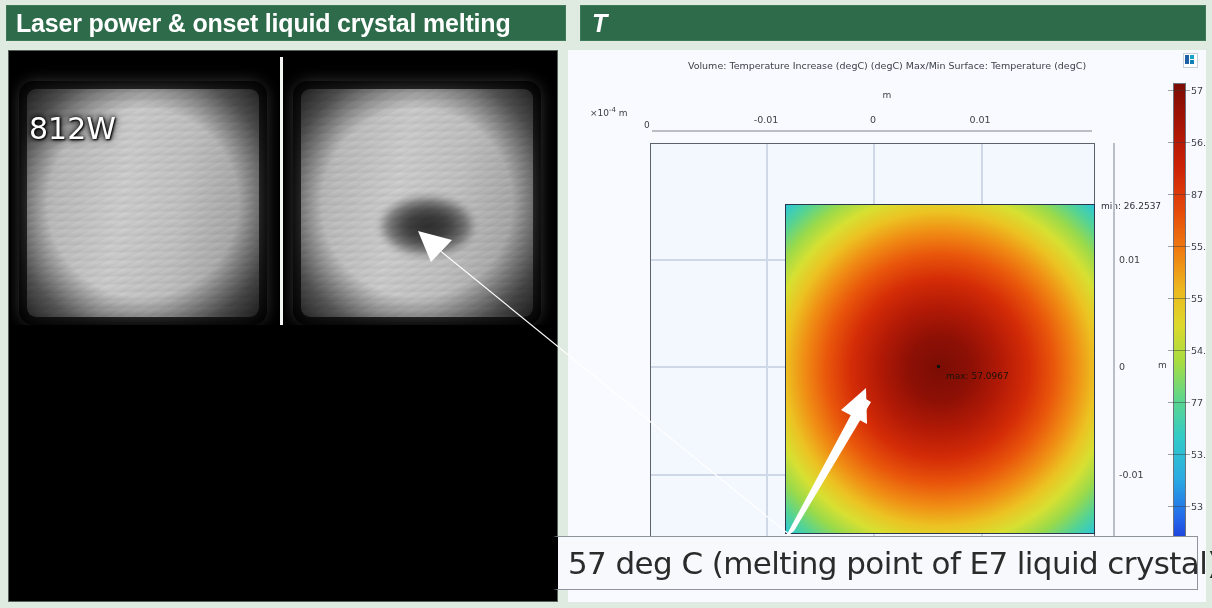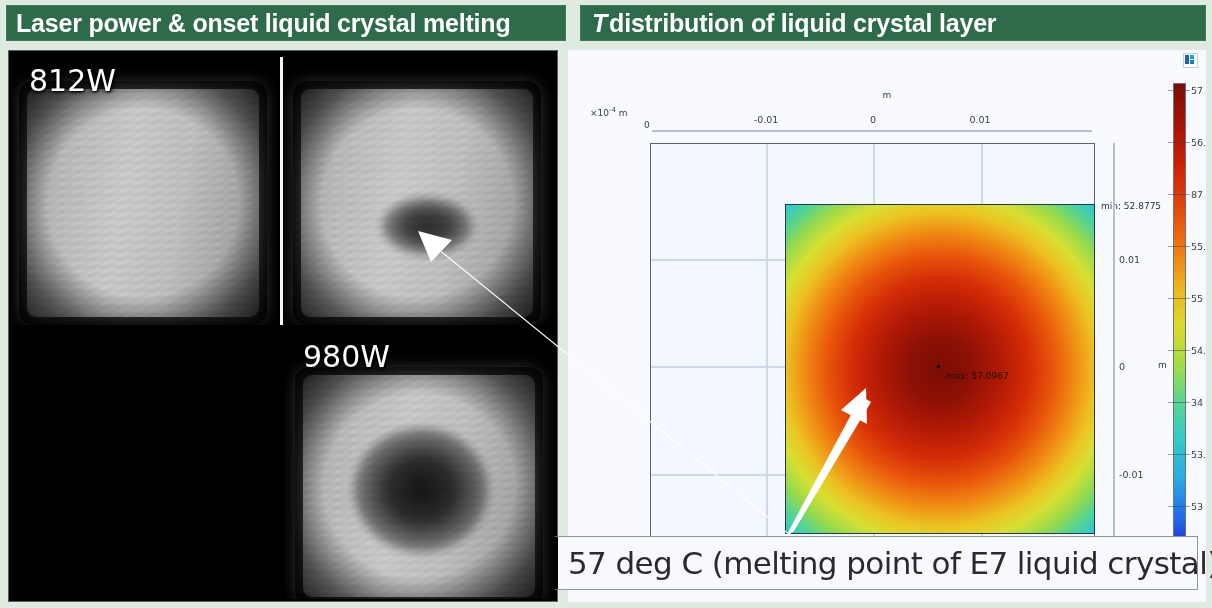--- a/index.html
+++ b/index.html
@@ -99,21 +99,21 @@
     background:radial-gradient(ellipse at 50% 50%, rgba(0,0,0,0.95) 0%, rgba(0,0,0,0.82) 34%, rgba(0,0,0,0.45) 62%, rgba(0,0,0,0) 82%);
     filter:blur(4px);
   }
   .ir-label{
     position:absolute;
     color:#ffffff;
     text-shadow:0 0 4px #000,0 0 8px #000,1px 1px 2px #000;
     z-index:6;
     white-space:nowrap;
   }
-  .lbl-plain{font-size:30px;font-weight:400;font-family:"DejaVu Sans", sans-serif;}
+  .lbl-plain{font-size:30px;font-weight:400;font-family:"DejaVu Sans", sans-serif;margin-top:48px;}
   .lbl-bold {font-size:31px;font-weight:bold;font-family:"Liberation Sans", sans-serif;letter-spacing:-0.5px;}
 
   
   #plot-panel{
     position:absolute;left:568px;top:50px;width:638px;height:552px;
     background:#f8faff;
     box-sizing:border-box;
     overflow:hidden;
   }
   #comsol-icon{
@@ -256,21 +256,20 @@
 </style>
 </head>
 <body>
 
 <div class="title-bar" id="title-left">
   <span>Laser power &amp; onset liquid crystal melting</span>
 </div>
 
 <div class="title-bar" id="title-right">
     <em>T</em>
-    <span> distribution of liquid crystal layer</span>
 </div>
 
 <div id="left-panel">
 
   <div class="ir-cell" id="ir-tl">
     <div class="sample" style="left:16px;top:36px;width:232px;height:228px;">
       <div class="body"></div>
         <div class="streaks"></div>
         <div class="diag"></div>
         <div class="vig"></div>
@@ -282,43 +281,34 @@
     <div class="sample" style="left:16px;top:36px;width:232px;height:228px;">
       <div class="body"></div>
         <div class="streaks"></div>
         <div class="diag"></div>
       <div class="melt" style="left:80px;top:108px;width:92px;height:58px;opacity:.82;"></div>
       <div class="vig"></div>
     </div>
   </div>
 
 
-  <div class="ir-cell" id="ir-br">
-    <div class="sample" style="left:18px;top:46px;width:232px;height:222px;">
-      <div class="body"></div>
-        <div class="streaks"></div>
-        <div class="diag"></div>
-      <div class="melt" style="left:50px;top:52px;width:136px;height:126px;opacity:.95;"></div>
-      <div class="vig"></div>
-    </div>
-    <div class="ir-label lbl-plain" style="left:18px;top:10px;">980W</div>
-  </div>
 
   <div id="ir-divider"></div>
 
 </div>
 
 <div id="plot-panel">
 
   <div id="comsol-icon">
     <i class="q1"></i>
       <i class="q2"></i>
       <i class="q3"></i>
   </div>
 
+  <div id="plot-header">Volume: Temperature Increase (degC) (degC)  Max/Min Surface: Temperature (degC)</div>
 
   <div id="x-unit">m</div>
   <div id="exp-label">×10<sup>-4</sup> m</div>
   <div id="exp-zero">0</div>
   <div id="top-axis-line"></div>
 
   <div class="xtick" style="left:198px;">-0.01</div>
   <div class="xtick" style="left:305px;">0</div>
   <div class="xtick" style="left:412px;">0.01</div>
 
@@ -327,21 +317,21 @@
     <div class="gline gv" style="left:222px;"></div>
     <div class="gline gv" style="left:330px;"></div>
     <div class="gline gh" style="top:115px;"></div>
     <div class="gline gh" style="top:222px;"></div>
     <div class="gline gh" style="top:330px;"></div>
 
     <div id="temp-field">
       <div id="max-marker"></div>
       <div id="max-label">max: 57.0967</div>
     </div>
-    <div id="min-label">min: 52.8775</div>
+    <div id="min-label">min: 26.2537</div>
   </div>
 
   <div id="y-axis-line"></div>
   <div class="ytick" style="top:209px;">0.01</div>
   <div class="ytick" style="top:316px;">0</div>
   <div class="ytick" style="top:424px;">-0.01</div>
   <div id="y-unit">m</div>
 
   <div id="colorbar"></div>
   <div class="cbdash" style="top:40px;"></div>
@@ -352,21 +342,21 @@
   <div class="cbdash" style="top:300px;"></div>
   <div class="cbdash" style="top:352px;"></div>
   <div class="cbdash" style="top:404px;"></div>
   <div class="cbdash" style="top:456px;"></div>
   <div class="cbtick" style="top:40px;">57</div>
   <div class="cbtick" style="top:92px;">56.5</div>
   <div class="cbtick" style="top:144px;">87</div>
   <div class="cbtick" style="top:196px;">55.5</div>
   <div class="cbtick" style="top:248px;">55</div>
   <div class="cbtick" style="top:300px;">54.5</div>
-  <div class="cbtick" style="top:352px;">34</div>
+  <div class="cbtick" style="top:352px;">77</div>
   <div class="cbtick" style="top:404px;">53.5</div>
   <div class="cbtick" style="top:456px;">53</div>
 </div>
 
 <svg id="arrow-layer" viewBox="0 0 1212 608">
   <g fill="#ffffff" stroke="none">
 
     <g>
       <polygon points="787,532 795,540 442,253 434,245"></polygon>
       <polygon points="418,231 452,240 431,262"></polygon>

